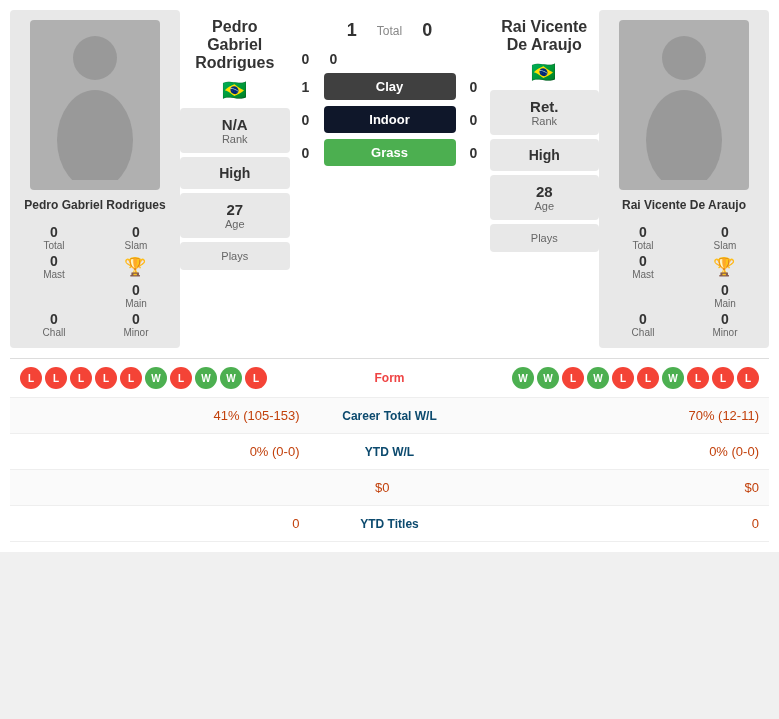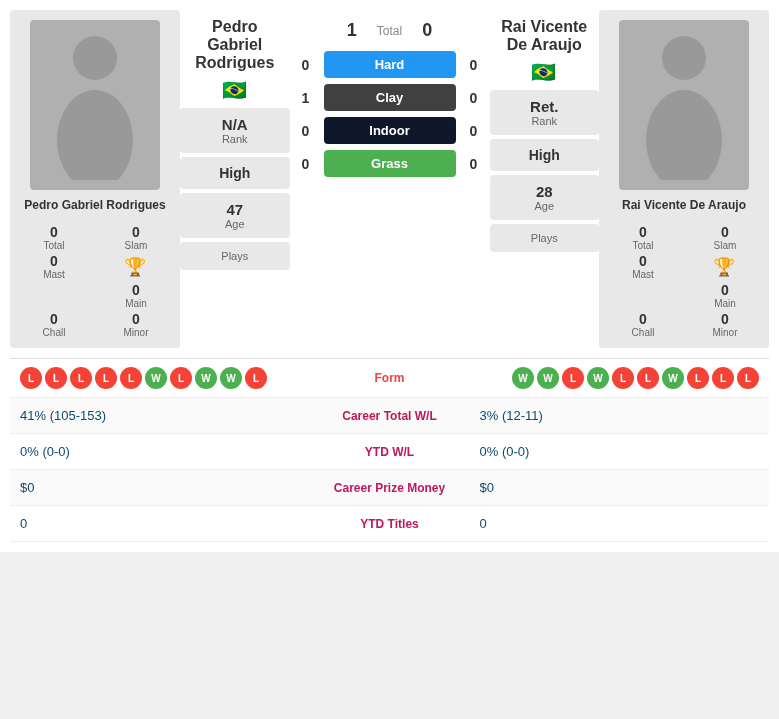--- a/index.html
+++ b/index.html
@@ -246,31 +246,31 @@
       border-bottom: 1px solid #eee;
       background: #fafafa;
     }
 
     .data-row:nth-child(even) {
       background: #fff;
     }
 
     .data-left, .data-right {
       flex: 1;
-      text-align: left;
+      text-align: right;
       font-size: 13px;
-      color: #0c4a6e;
+      color: #c2410c;
     }
 
     .data-center-label {
       width: 180px;
       text-align: center;
       font-size: 12px;
       font-weight: bold;
-      color: #be185d;
+      color: #0c4a6e;
       flex-shrink: 0;
     }
   </style>
 </head>
 <body>
 
 <div class="comparison-container">
 
   <div class="top-section">
 
@@ -319,40 +319,39 @@
       <div class="flag">🇧🇷</div>
       <div class="stat-rows">
         <div class="stat-row-item">
           <div class="value">N/A</div>
           <div class="label">Rank</div>
         </div>
         <div class="stat-row-item">
           <div class="value" style="color:#333;font-size:14px;font-weight:bold;">High</div>
         </div>
         <div class="stat-row-item">
-          <div class="value">47</div>
+          <div class="value">27</div>
           <div class="label">Age</div>
         </div>
         <div class="stat-row-item">
           <div class="label">Plays</div>
         </div>
       </div>
     </div>
 
     <div class="center-column">
 
       <div class="total-row">
         <span class="score">1</span>
         <span class="total-label">Total</span>
         <span class="score">0</span>
       </div>
 
       <div class="surface-row">
         <span class="surface-score">0</span>
-        <div class="surface-badge surface-hard">Hard</div>
         <span class="surface-score">0</span>
       </div>
 
       <div class="surface-row">
         <span class="surface-score">1</span>
         <div class="surface-badge surface-clay">Clay</div>
         <span class="surface-score">0</span>
       </div>
 
       <div class="surface-row">
@@ -457,30 +456,29 @@
           <div class="badge badge-l">L</div>
           <div class="badge badge-l">L</div>
           <div class="badge badge-l">L</div>
         </div>
     </div>
 
     <div id="stats-rows">
         <div class="data-row">
     <div class="data-left">41% (105-153)</div>
     <div class="data-center-label" style="font-weight:bold;">Career Total W/L</div>
-    <div class="data-right">3% (12-11)</div>
+    <div class="data-right">70% (12-11)</div>
   </div>
         <div class="data-row">
     <div class="data-left">0% (0-0)</div>
     <div class="data-center-label" style="font-weight:bold;">YTD W/L</div>
     <div class="data-right">0% (0-0)</div>
   </div>
         <div class="data-row">
     <div class="data-left">$0</div>
-    <div class="data-center-label" style="font-weight:bold;">Career Prize Money</div>
     <div class="data-right">$0</div>
   </div>
         <div class="data-row">
     <div class="data-left">0</div>
     <div class="data-center-label" style="font-weight:bold;">YTD Titles</div>
     <div class="data-right">0</div>
   </div>
       </div>
 
   </div>

